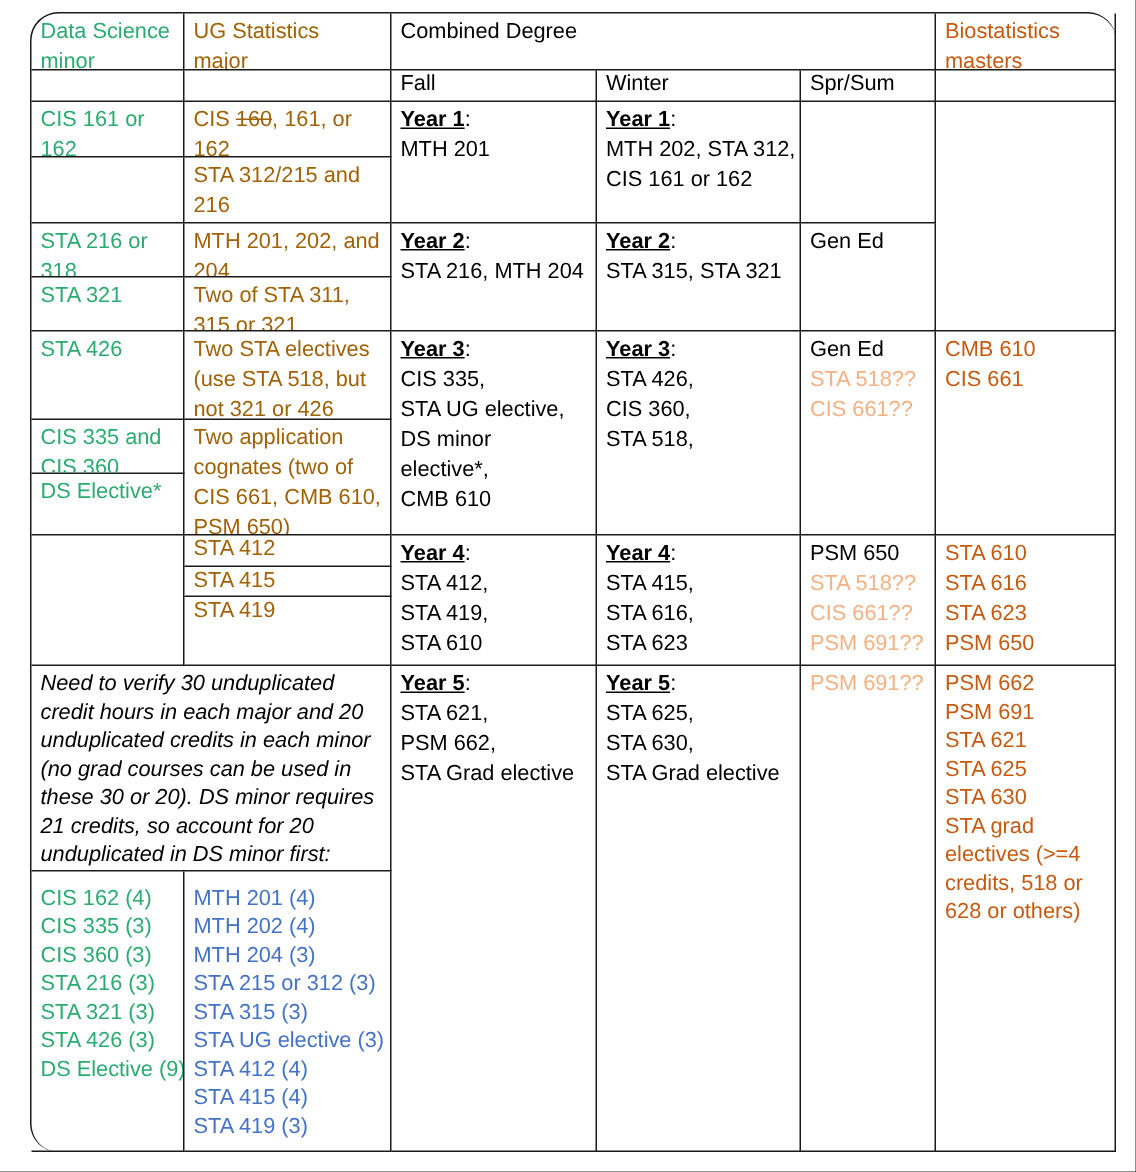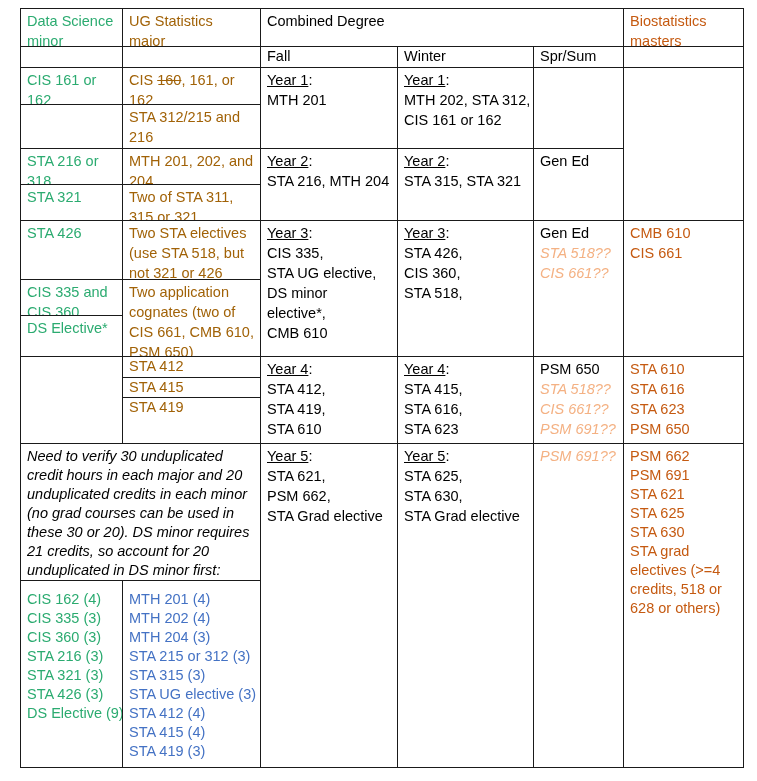--- a/index.html
+++ b/index.html
@@ -6,36 +6,36 @@
   body{
     width:757px;height:781px;background:#ffffff;position:relative;
     font-family:"Liberation Sans", sans-serif;
     -webkit-font-smoothing:antialiased;
   }
   .grid{
     position:absolute;left:20px;top:8px;
     display:grid;
     grid-template-columns:102px 138px 137px 136px 90px 120px;
     grid-template-rows:38px 21px 37px 44px 36px 36px 59px 36px 41px 21px 20px 46px 137px 187px;
-    border-top:1px solid #1a1a1a;border-left:1px solid #1a1a1a;
+    border-top:1px solid #1a1a1a;border-left:1px solid #1a1a1a;border-radius:19px;
   }
   .cell{
     box-sizing:border-box;
     border-right:1px solid #1a1a1a;border-bottom:1px solid #1a1a1a;
     padding:2px 6px;
     font-size:14.5px;line-height:20px;color:#000;
     overflow:hidden;
   }
   .cell .lines div{white-space:nowrap;}
   .green{color:#2bab70;}
   .blue{color:#a16207;}
   .blue2{color:#4472c4;}
   .orange{color:#c55a11;}
-  .pale{color:#f4b183;font-style:italic;}
-  .u{text-decoration:underline;}
+  .pale{color:#f4b183;}
+  .u{text-decoration:underline;font-weight:bold;}
   .strike{text-decoration:line-through;text-align:center;}
   .sm{padding-top:0;line-height:19px;}
   .note-cell{font-style:italic;line-height:19px;padding-top:3px;}
   .list-cell{line-height:19px;padding-top:9px;}
   .bio-y5{line-height:19px;padding-top:3px;}
 </style>
 </head>
 <body>
 
 <div class="grid">

